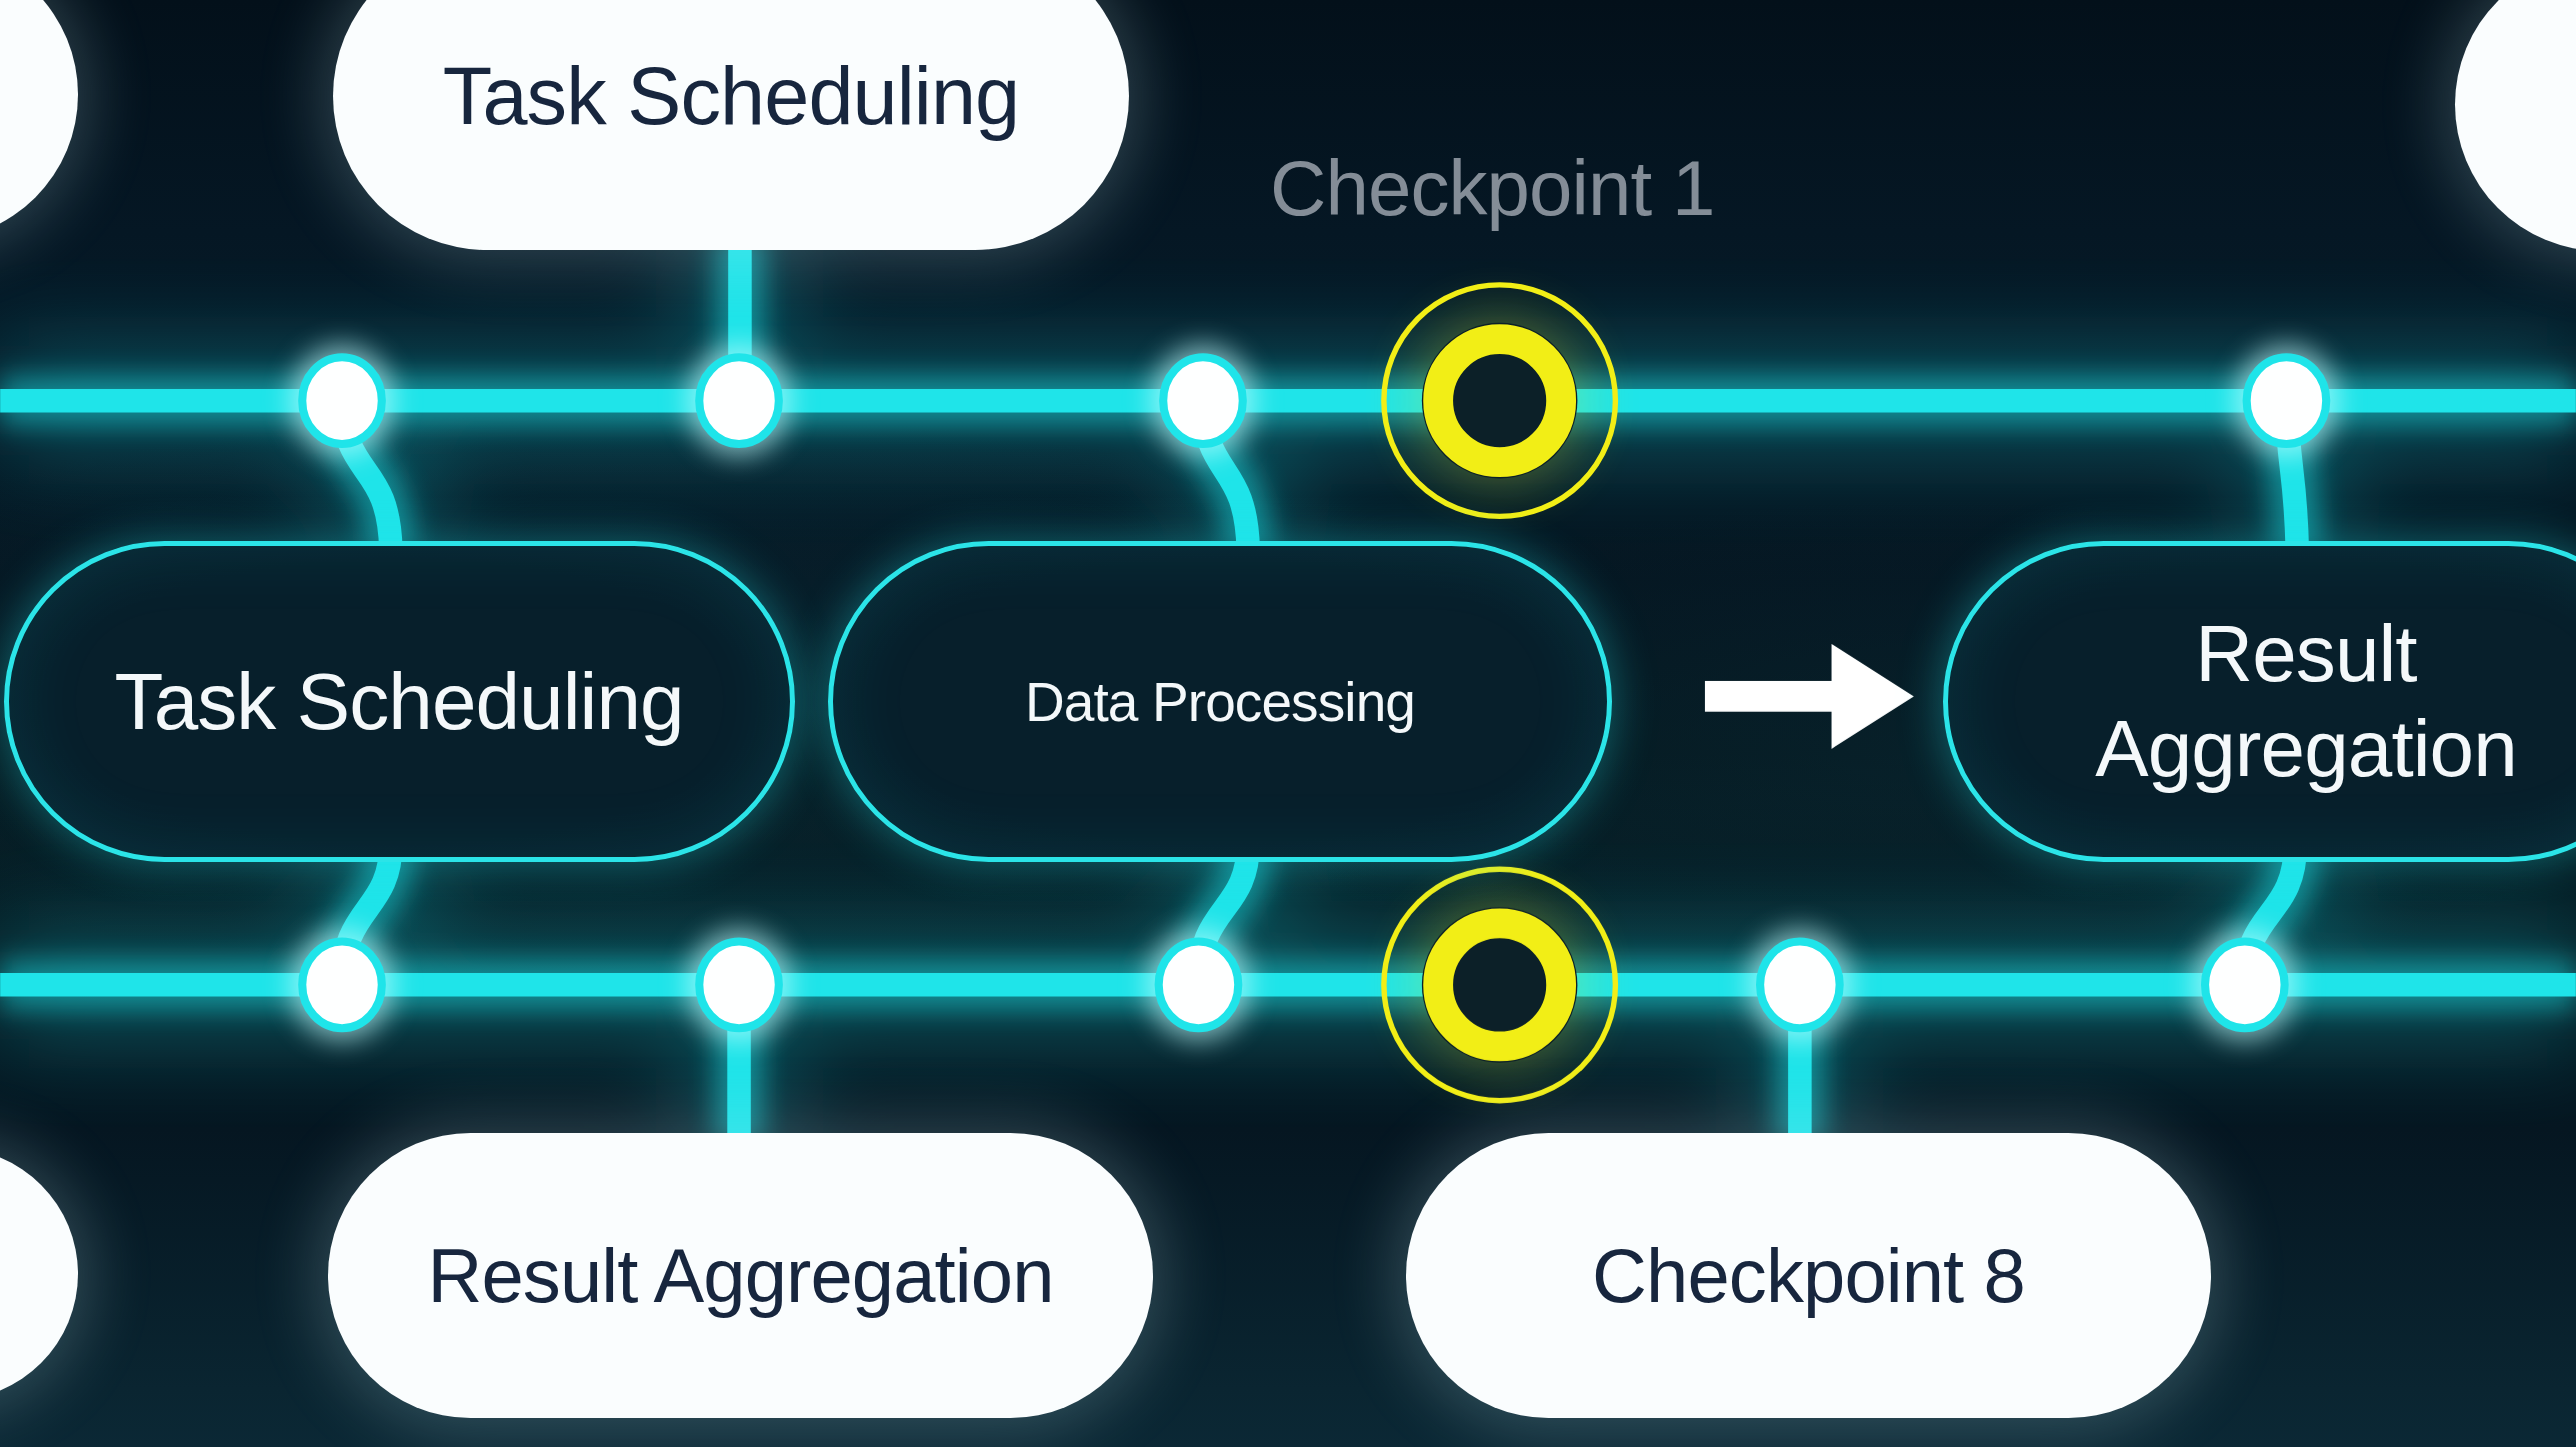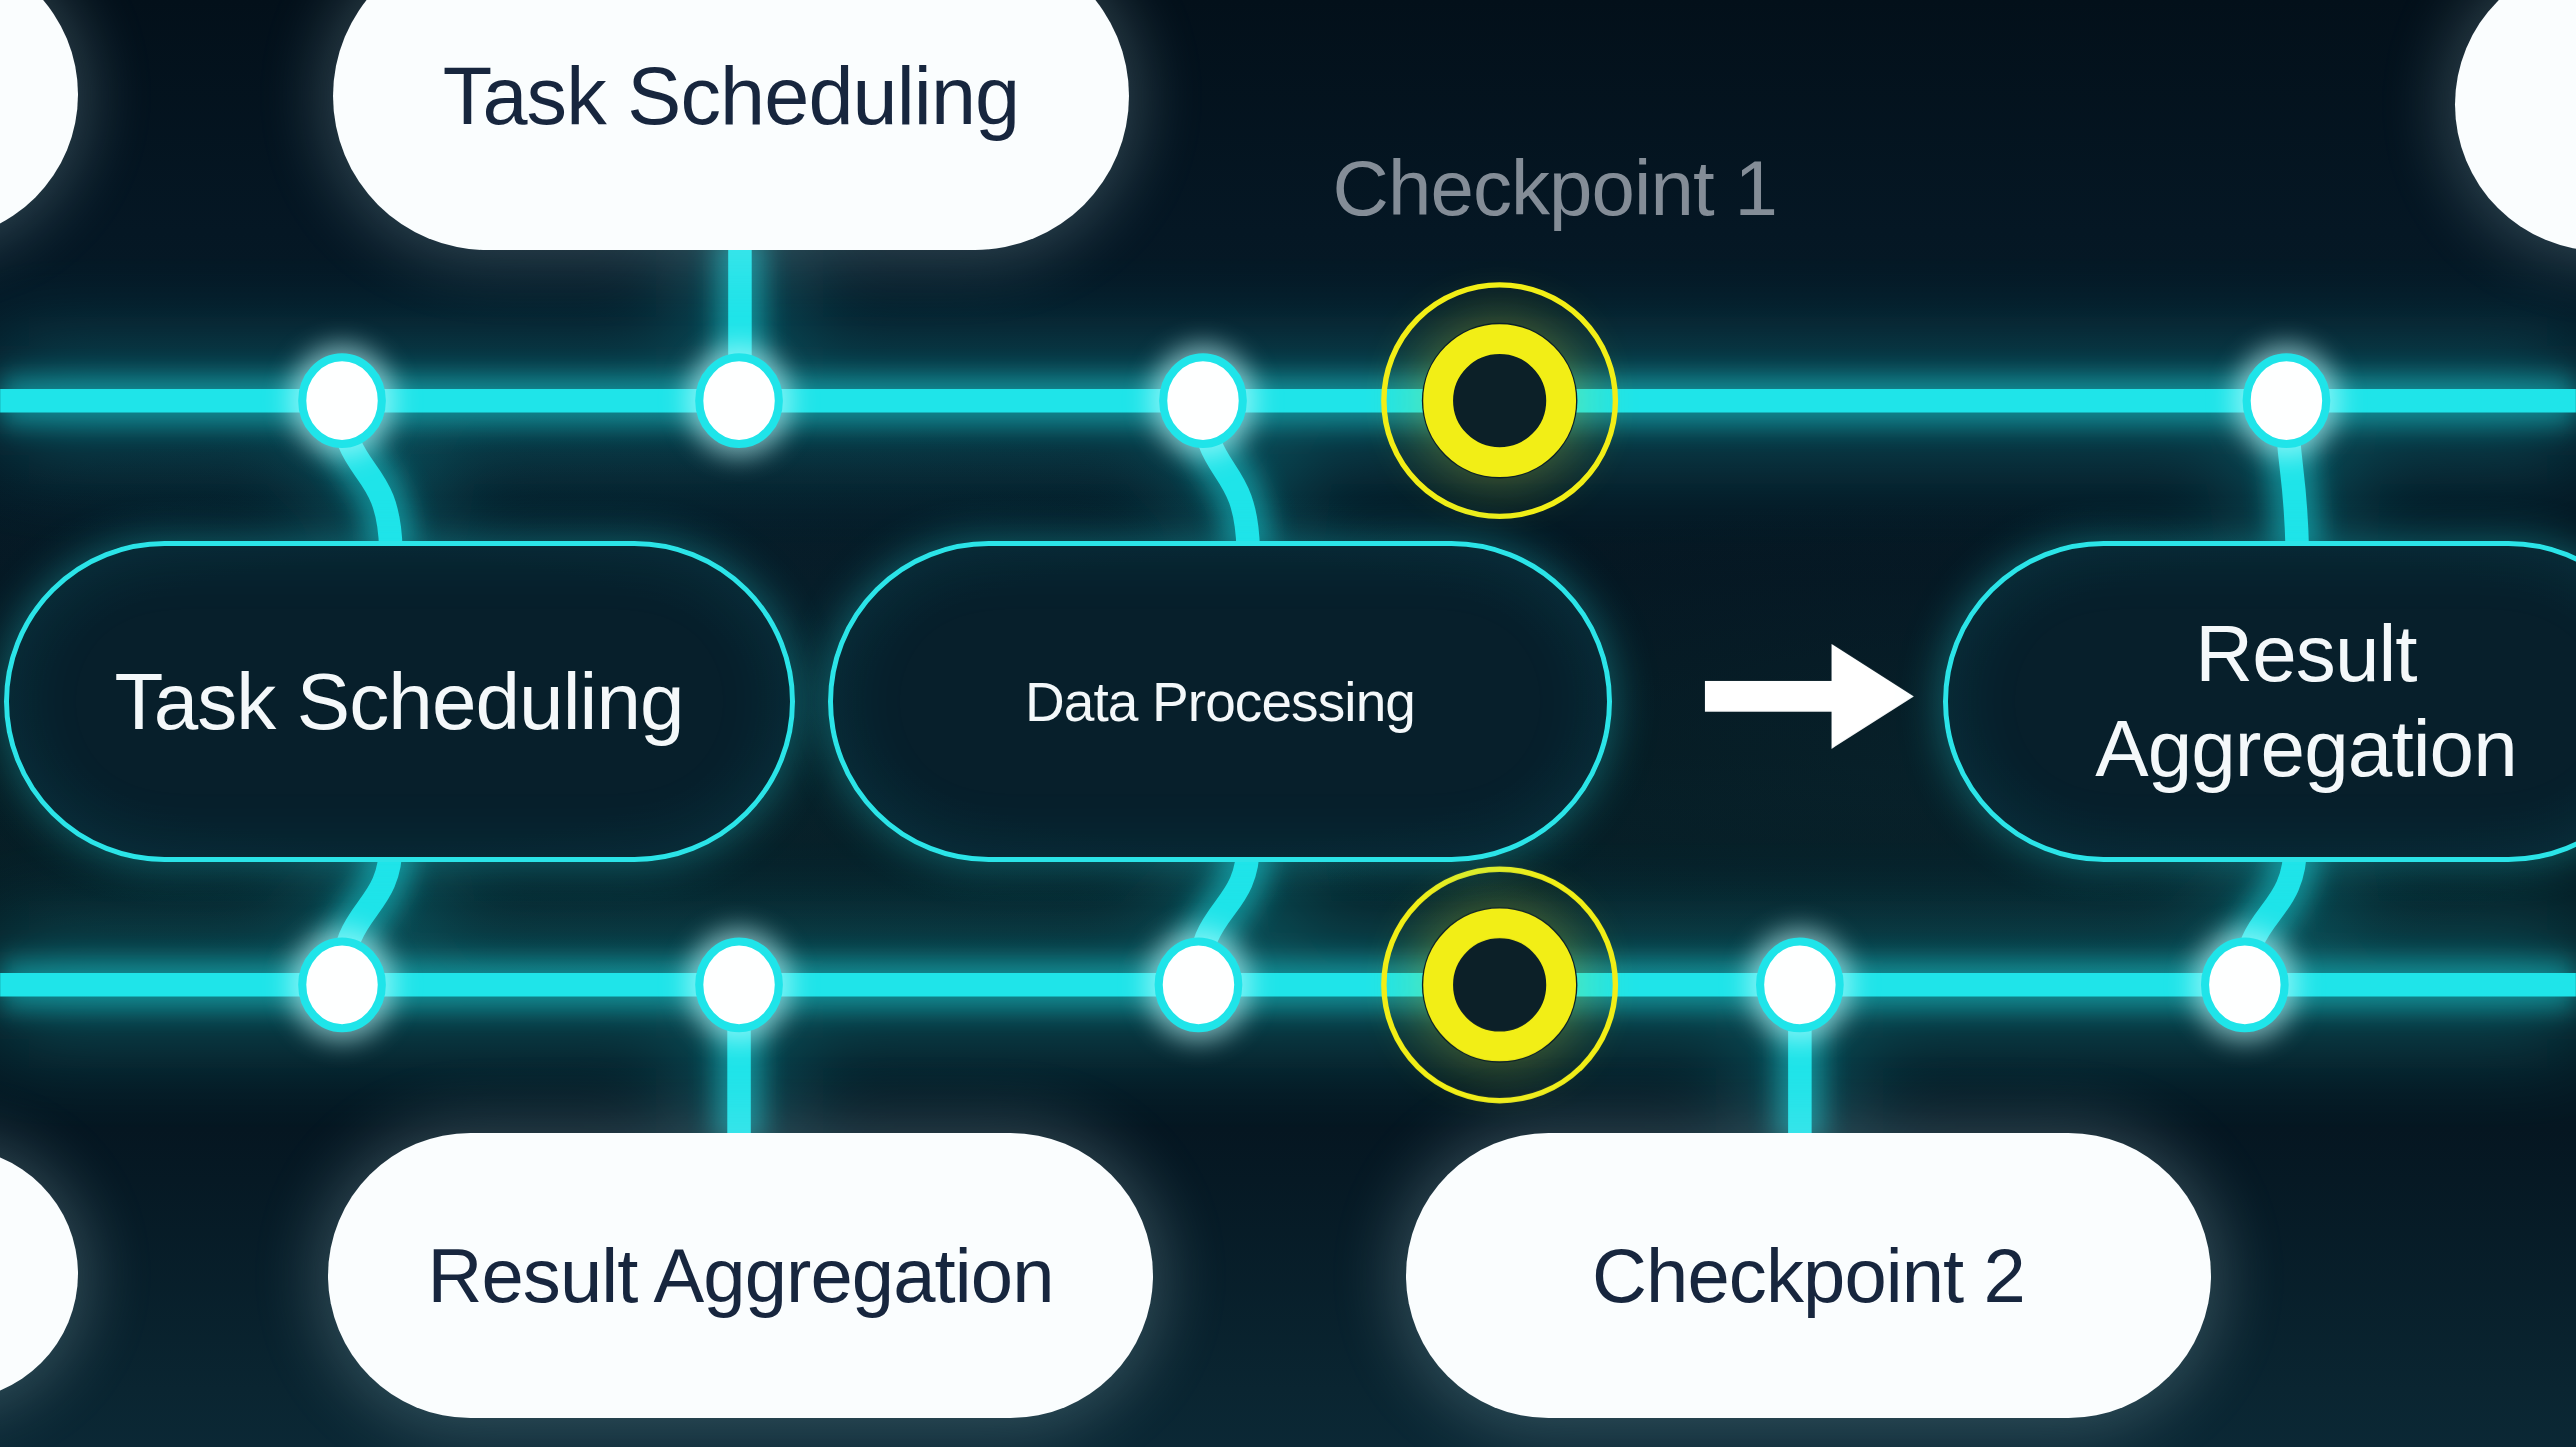--- a/index.html
+++ b/index.html
@@ -39,21 +39,21 @@
   .pill.top-node{left:333px;top:-58px;width:796px;height:308px;font-size:81px;}
   .pill.mid-left{left:3.6px;top:541px;width:781px;height:311px;font-size:80px;}
   .pill.mid-center{left:828px;top:541px;width:774px;height:311px;font-size:55px;}
   .pill.mid-right{left:1943px;top:541px;width:716px;height:311px;font-size:80px;line-height:1.18;}
   .pill.mid-right span{white-space:normal;width:525px;}
   .pill.bottom-left{left:328px;top:1133px;width:825px;height:285px;font-size:76px;}
   .pill.bottom-right{left:1406px;top:1133px;width:805px;height:285px;font-size:76px;}
   .pill.partial-tl{left:-246px;top:-51px;width:324px;height:291px;}
   .pill.partial-tr{left:2455px;top:-42px;width:362px;height:293px;}
   .pill.partial-bl{left:-255px;top:1148px;width:333px;height:252px;}
-  .float-label{position:absolute;left:1270px;top:143px;width:507px;text-align:right;
+  .float-label{position:absolute;left:1270px;top:143px;width:507px;text-align:left;
         font-size:78px;font-weight:500;letter-spacing:-0.9px;color:var(--muted-text);}
 </style>
 </head>
 <body>
 
 <div class="canvas">
 
   <svg class="wires" width="2576" height="1447" viewBox="0 0 2848 1600">
     <defs>
       <path id="wireset" d="M 0 443 H 2848
@@ -143,17 +143,17 @@
 
   <div class="pill dark mid-right">
     <span>Result Aggregation</span>
   </div>
 
   <div class="pill white bottom-left">
     <span>Result Aggregation</span>
   </div>
 
   <div class="pill white bottom-right">
-    <span>Checkpoint 2</span>
+    <span>Checkpoint 8</span>
   </div>
 
 </div>
 
 
 </body></html>

